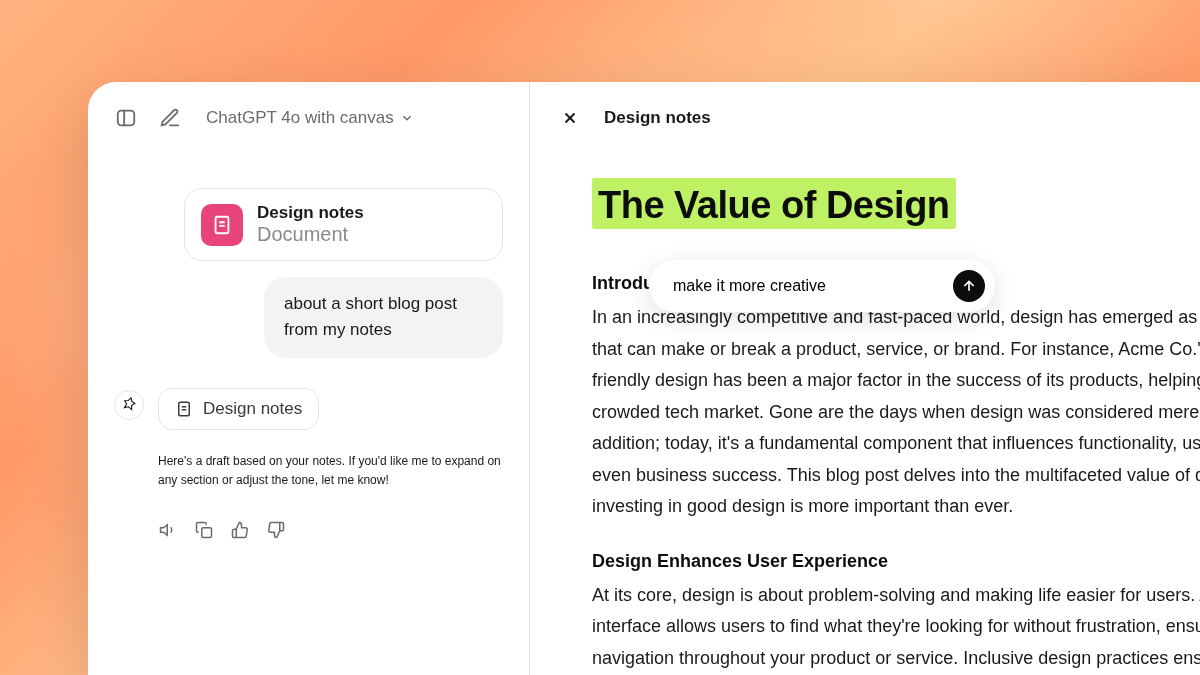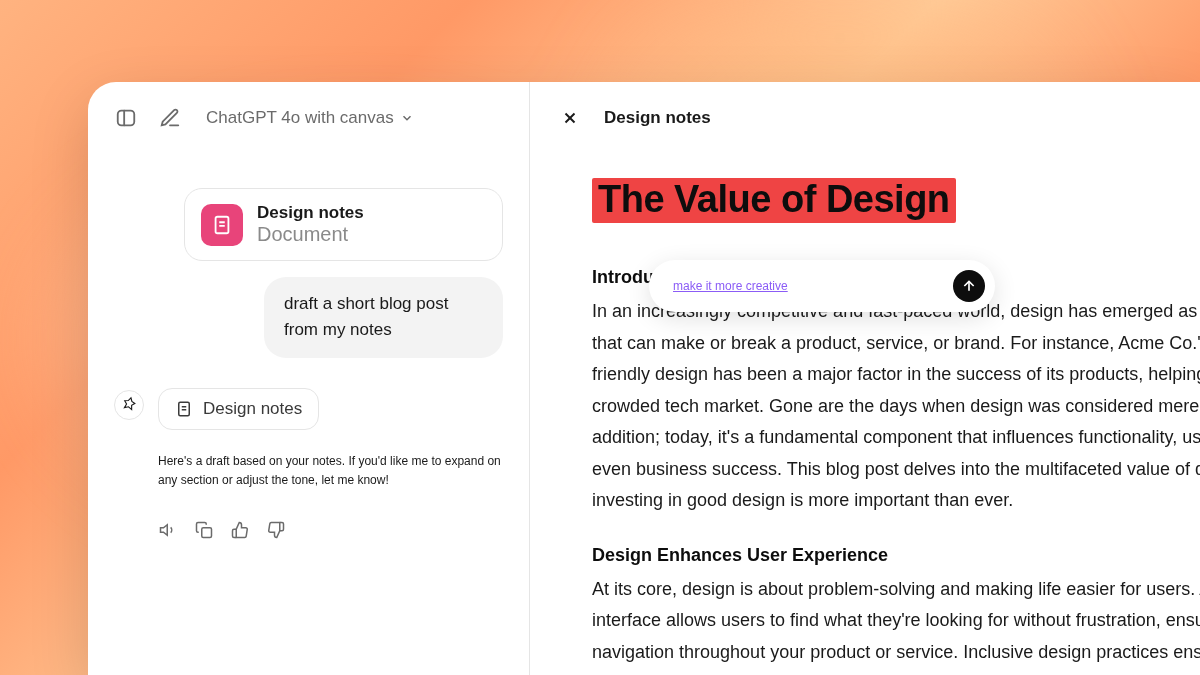--- a/index.html
+++ b/index.html
@@ -170,22 +170,22 @@
   padding: 30px 0 0 62px;
   overflow: hidden;
   position: relative;
 }
 .doc-heading {
   font-size: 38px;
   font-weight: 800;
   color: #0d0d0d;
   letter-spacing: -0.5px;
   display: inline-block;
-  background: #ef4444;
-  padding: 0 6px 2px;
+  background: #bef264;
+  padding: 6px 6px 2px;
   border-radius: 2px;
   margin-bottom: 44px;
 }
 .doc-subhead {
   font-size: 18px;
   font-weight: 700;
   color: #0d0d0d;
   margin-bottom: 8px;
 }
 .doc-para {
@@ -206,25 +206,24 @@
   box-shadow: 0 6px 24px rgba(0,0,0,0.12);
   padding: 10px 10px 10px 24px;
   display: flex;
   align-items: center;
   gap: 100px;
   z-index: 10;
 }
 .edit-pill input {
   border: none;
   outline: none;
-  font-size: 12px;
-  color: #8b5cf6;
+  font-size: 16px;
+  color: #000000;
   width: 180px;
   background: transparent;
-  text-decoration: underline;
 }
 .edit-submit {
   width: 32px;
   height: 32px;
   background: #0d0d0d;
   border-radius: 50%;
   display: flex;
   align-items: center;
   justify-content: center;
   color: #fff;
@@ -268,21 +267,21 @@
               <line x1="9" y1="9" x2="15" y2="9"></line>
               <line x1="9" y1="13" x2="15" y2="13"></line>
             </svg>
         </div>
         <div>
           <div class="attachment-title">Design notes</div>
           <div class="attachment-sub">Document</div>
         </div>
       </div>
 
-      <div class="user-msg">draft a short blog post from my notes</div>
+      <div class="user-msg">about a short blog post from my notes</div>
 
       <div class="assistant-row">
         <div class="assistant-avatar">
           <svg width="18" height="18" viewBox="0 0 24 24" fill="none" stroke="#1a1a1a" stroke-width="1.5">
             <path d="M12 2l2.5 4.5L19 8l-3.5 3.5L17 17l-5-2.5L7 17l1.5-5.5L5 8l4.5-1.5z" transform="rotate(15 12 12)"></path>
           </svg>
         </div>
         <div class="canvas-chip">
           <svg width="18" height="18" viewBox="0 0 24 24" fill="none" stroke="currentColor" stroke-width="2">
               <rect x="5" y="3" width="14" height="18" rx="2"></rect>

